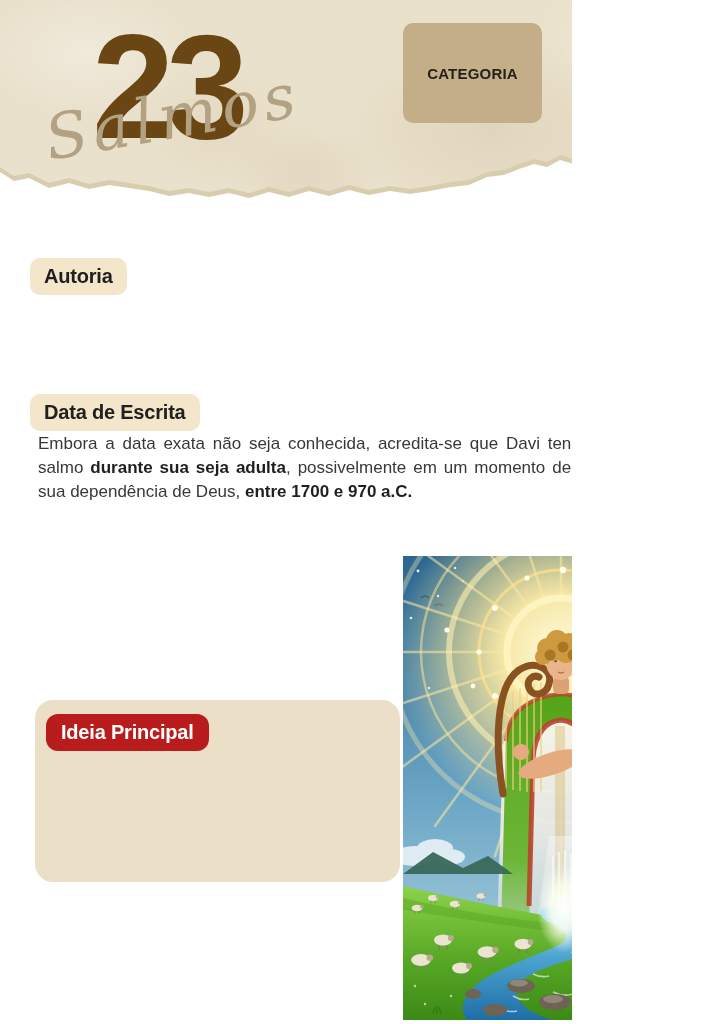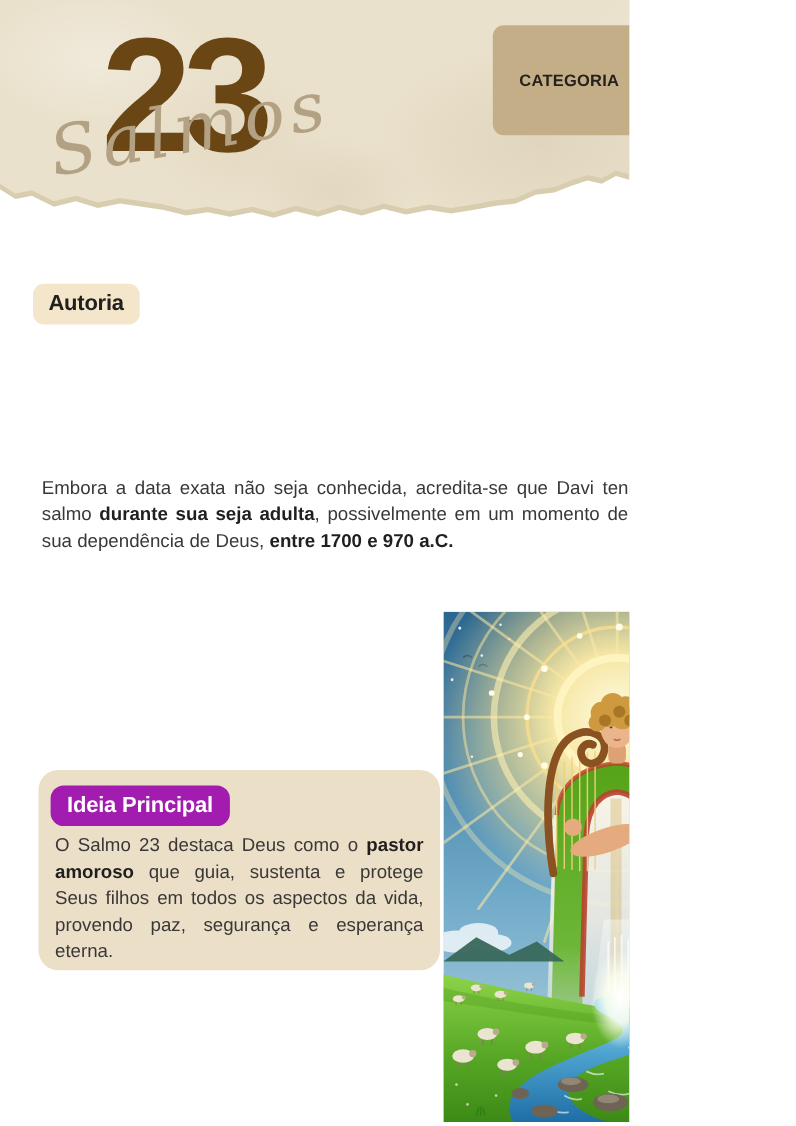--- a/index.html
+++ b/index.html
@@ -35,21 +35,21 @@
   .book-script {
     position:absolute; left:44px; top:86px;
     font-family:"DejaVu Serif", serif; font-style:italic;
     font-size:62px; line-height:1; letter-spacing:5px;
     color:#b2a183; transform:rotate(-10deg);
   }
   .info-card {
     position:absolute; top:23px; height:100px;
     background:#c4ae88; border-radius:10px;
     display:flex; flex-direction:column; align-items:center;
-    text-align:center; color:#2b261e;margin-left:45px;
+    text-align:center; color:#2b261e;
   }
   .card-category { left:403px; width:139px; justify-content:center; padding:4px 6px; }
   .card-verses  { left:557px; width:128px; padding-top:50px; }
   .info-title { font-size:15px; font-weight:700; color:#26211a; letter-spacing:.2px; }
   .info-desc  { font-size:12.5px; line-height:1.25; margin-top:2px; letter-spacing:-0.2px; }
 
   
   .pill {
     position:absolute; display:inline-block;
     background:#f3e6ca; color:#21201e;
@@ -65,21 +65,21 @@
   .body-text b { font-weight:700; color:#201f1d; }
   .p-autoria { left:38px; top:297px; width:650px; }
   .p-data    { left:38px; top:432px; width:650px; }
 
   .idea-card {
     position:absolute; left:35px; top:700px; width:365px; height:182px;
     background:#ecdfc8; border-radius:18px;
   }
   .idea-pill {
     position:absolute; left:11px; top:14px; display:inline-block;
-    background:#a21caf; color:#ffffff;
+    background:#b91c1c; color:#ffffff;
     font-size:20px; font-weight:700; line-height:1;
     padding:8px 15px 9px; border-radius:12px; letter-spacing:-0.2px;
   }
   .idea-text { left:15px; top:57px; width:335px; }
 
   
   .illustration {
     position:absolute; left:403px; top:556px; width:321px; height:464px;
     overflow:hidden;
   }
@@ -94,25 +94,25 @@
   <div class="paper">
     <div class="psalm-number">23</div>
     <div class="book-script">Salmos</div>
     <div class="info-card card-category">
       <div class="info-title">CATEGORIA</div>
     </div>
   </div>
 
   <div class="pill pill-autoria">Autoria</div>
 
+  <div class="pill pill-data">Data de Escrita</div>
   <p class="body-text p-data"><span>Embora a data exata não seja conhecida, acredita-se que Davi tenha escrito este salmo </span><b>durante sua seja adulta</b><span>, possivelmente em um momento de reflexão sobre sua dependência de Deus, </span><b>entre 1700 e 970 a.C.</b></p>
 
   <div class="idea-card">
     <div class="idea-pill">Ideia Principal</div>
-    <p class="body-text idea-text"><span>O Salmo 23 destaca Deus como o </span><b>pastor amoroso</b><span> que guia, sustenta e protege Seus filhos em todos os aspectos da vida, provendo paz, segurança e esperança eterna.</span></p>
   </div>
 
   <div class="illustration">
     <svg width="321" height="464" viewBox="0 0 321 464" xmlns="http://www.w3.org/2000/svg">
       <defs>
         <linearGradient id="skyGrad" x1="0" y1="0" x2="0" y2="1">
           <stop offset="0" stop-color="#2a6690"></stop>
           <stop offset="0.55" stop-color="#6fa9c8"></stop>
           <stop offset="1" stop-color="#bcdae2"></stop>
         </linearGradient>

